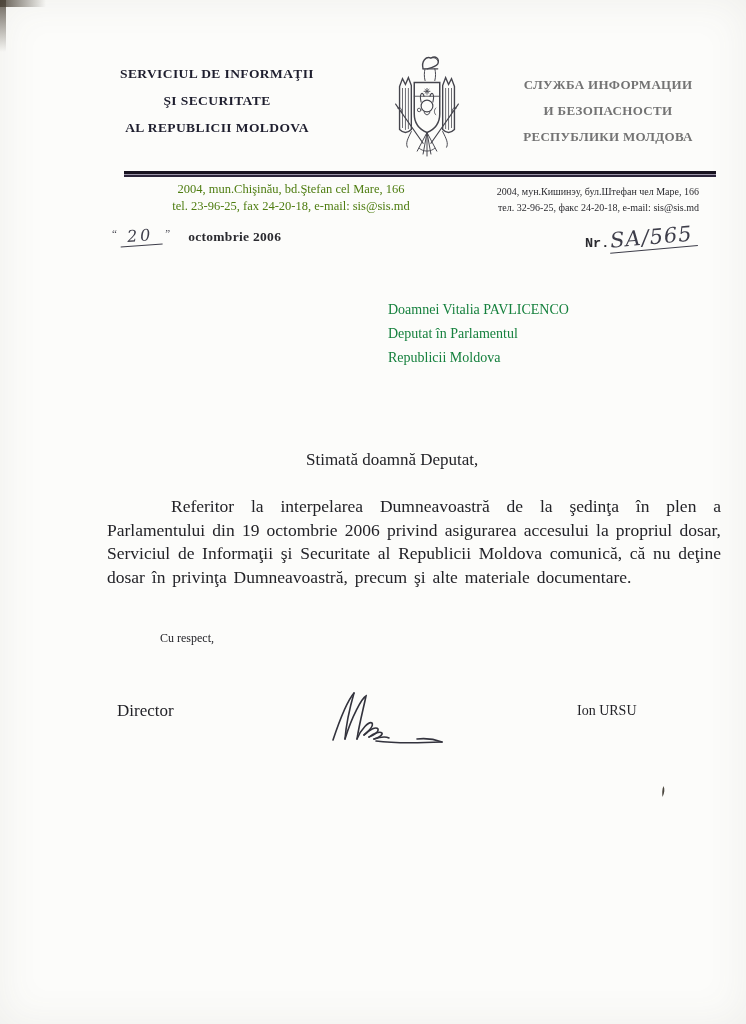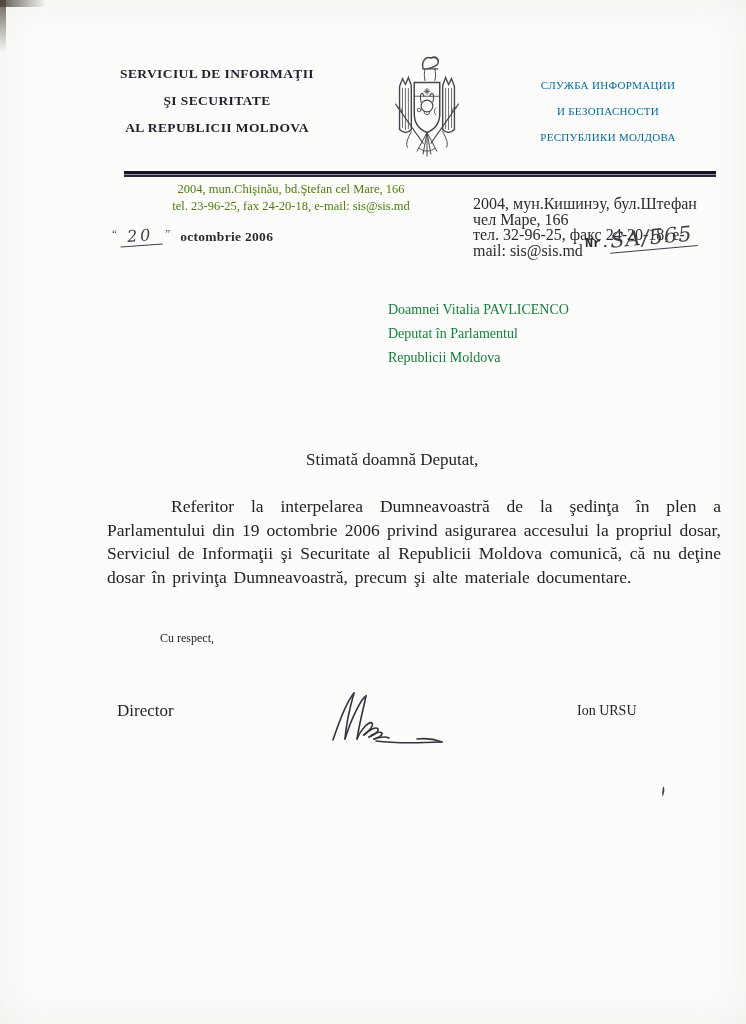--- a/index.html
+++ b/index.html
@@ -17,37 +17,37 @@
   .scan-edge-top{position:absolute;top:0;left:0;width:46px;height:7px;
     background:linear-gradient(to right, rgba(72,64,53,0.85), rgba(72,64,53,0));}
   .scan-edge-left{position:absolute;top:0;left:0;width:6px;height:52px;
     background:linear-gradient(to bottom, rgba(72,64,53,0.8), rgba(72,64,53,0));}
   .ink-speck{position:absolute;left:660px;top:785px;width:6px;height:14px;}
 
   
   .lh-left{position:absolute;left:112px;top:60px;width:210px;text-align:center;
     font-weight:bold;font-size:13.5px;line-height:27px;letter-spacing:0.4px;color:#1e1e2e;}
   .lh-right{position:absolute;left:498px;top:72px;width:220px;text-align:center;
-    font-weight:normal;font-size:11px;line-height:26px;letter-spacing:0.3px;color:#0369a1;}
+    font-weight:bold;font-size:13px;line-height:26px;letter-spacing:0.3px;color:#737373;}
   .lh-emblem{position:absolute;left:378px;top:53px;width:98px;height:110px;}
 
   .rule{position:absolute;left:124px;top:171px;width:592px;height:6px;
     background:linear-gradient(to bottom,#17121f 0px,#17121f 3px,#9a93a6 3px,#9a93a6 4px,#2a2339 4px,#2a2339 6px);}
 
   .contact-left{position:absolute;left:128px;top:181px;width:326px;text-align:center;
     font-size:12.5px;line-height:16.5px;color:#4d7c0f;}
-  .contact-right{position:absolute;left:473px;top:196px;width:226px;text-align:left;
-    font-size:16px;line-height:15.5px;color:#2b2b30;}
+  .contact-right{position:absolute;left:473px;top:184px;width:226px;text-align:right;
+    font-size:10px;line-height:15.5px;color:#2b2b30;}
 
   .date-line{position:absolute;left:112px;top:226px;font-size:13.5px;color:#2b2b30;}
   .date-line .q{font-size:11px;vertical-align:4px;color:#3a3a45;}
   .hand{font-family:"DejaVu Serif", serif;font-style:italic;color:#3e3e4a;}
   .day-hand{display:inline-block;font-size:16px;letter-spacing:3px;padding:0 9px 0 7px;
     border-bottom:1.3px solid #3e3e4a;transform:rotate(-4deg);margin:0 3px;}
-  .month{font-weight:bold;margin-left:10px;letter-spacing:0.3px;}
+  .month{font-weight:bold;margin-left:18px;letter-spacing:0.3px;}
 
   .nr-line{position:absolute;left:585px;top:228px;font-size:13.5px;color:#2b2b30;white-space:nowrap;}
   .nr-label{font-weight:bold;font-family:Liberation Mono, monospace;}
   .nr-hand{display:inline-block;font-size:21px;letter-spacing:1px;
     border-bottom:1.2px solid #3e3e4a;transform:rotate(-5deg);
     position:relative;top:-3px;padding:0 4px 0 1px;}
 
   .recipient{position:absolute;left:388px;top:298px;font-size:14px;line-height:24px;color:#15803d;}
   .salutation{position:absolute;left:306px;top:450px;font-size:17px;color:#232328;}
   .body-par{position:absolute;left:97px;top:485px;width:614px;margin:10px;

